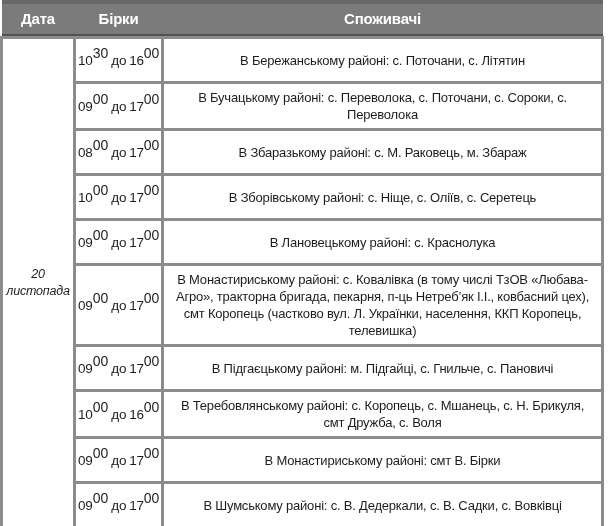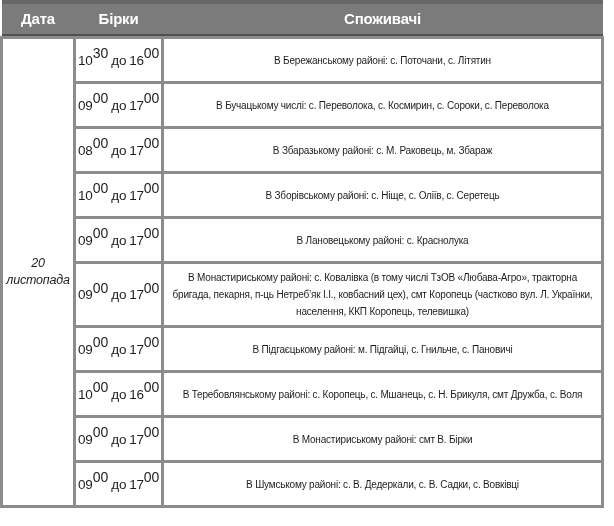--- a/index.html
+++ b/index.html
@@ -36,21 +36,21 @@
     vertical-align: middle;
     border: none;
     letter-spacing: -0.2px;
     box-shadow: inset 0 4px 0 rgba(0,0,0,0.16), inset 0 -2px 0 rgba(0,0,0,0.34);
   }
 
   tbody td {
     border: 3px solid #8c8c8c;
     background: #ffffff;
     color: #1d1d1f;
-    font-size: 10px;
+    font-size: 13px;
     line-height: 17px;
     letter-spacing: -0.2px;
     text-align: center;
     vertical-align: middle;
     height: 32px;
   }
   td.date-cell {
     padding: 5px 1px;
     font-size: 12.5px;
     font-style: italic;
@@ -94,21 +94,21 @@
         <tr>
           <td class="date-cell" rowspan="10">
             <div>20</div>
             <div>листопада</div>
           </td>
           <td class="time-cell"><span>10</span><sup>30</sup><span class="tsep">до</span><span>16</span><sup>00</sup></td>
           <td class="consumers-cell">В Бережанському районі: с. Поточани, с. Літятин</td>
         </tr>
         <tr>
           <td class="time-cell"><span>09</span><sup>00</sup><span class="tsep">до</span><span>17</span><sup>00</sup></td>
-          <td class="consumers-cell">В Бучацькому числі: с. Переволока, с. Космирин, с. Сороки, с. Переволока</td>
+          <td class="consumers-cell">В Бучацькому районі: с. Переволока, с. Поточани, с. Сороки, с. Переволока</td>
         </tr>
         <tr>
           <td class="time-cell"><span>08</span><sup>00</sup><span class="tsep">до</span><span>17</span><sup>00</sup></td>
           <td class="consumers-cell">В Збаразькому районі: с. М. Раковець, м. Збараж</td>
         </tr>
         <tr>
           <td class="time-cell"><span>10</span><sup>00</sup><span class="tsep">до</span><span>17</span><sup>00</sup></td>
           <td class="consumers-cell">В Зборівському районі: с. Ніще, с. Оліїв, с. Серетець</td>
         </tr>
         <tr>

